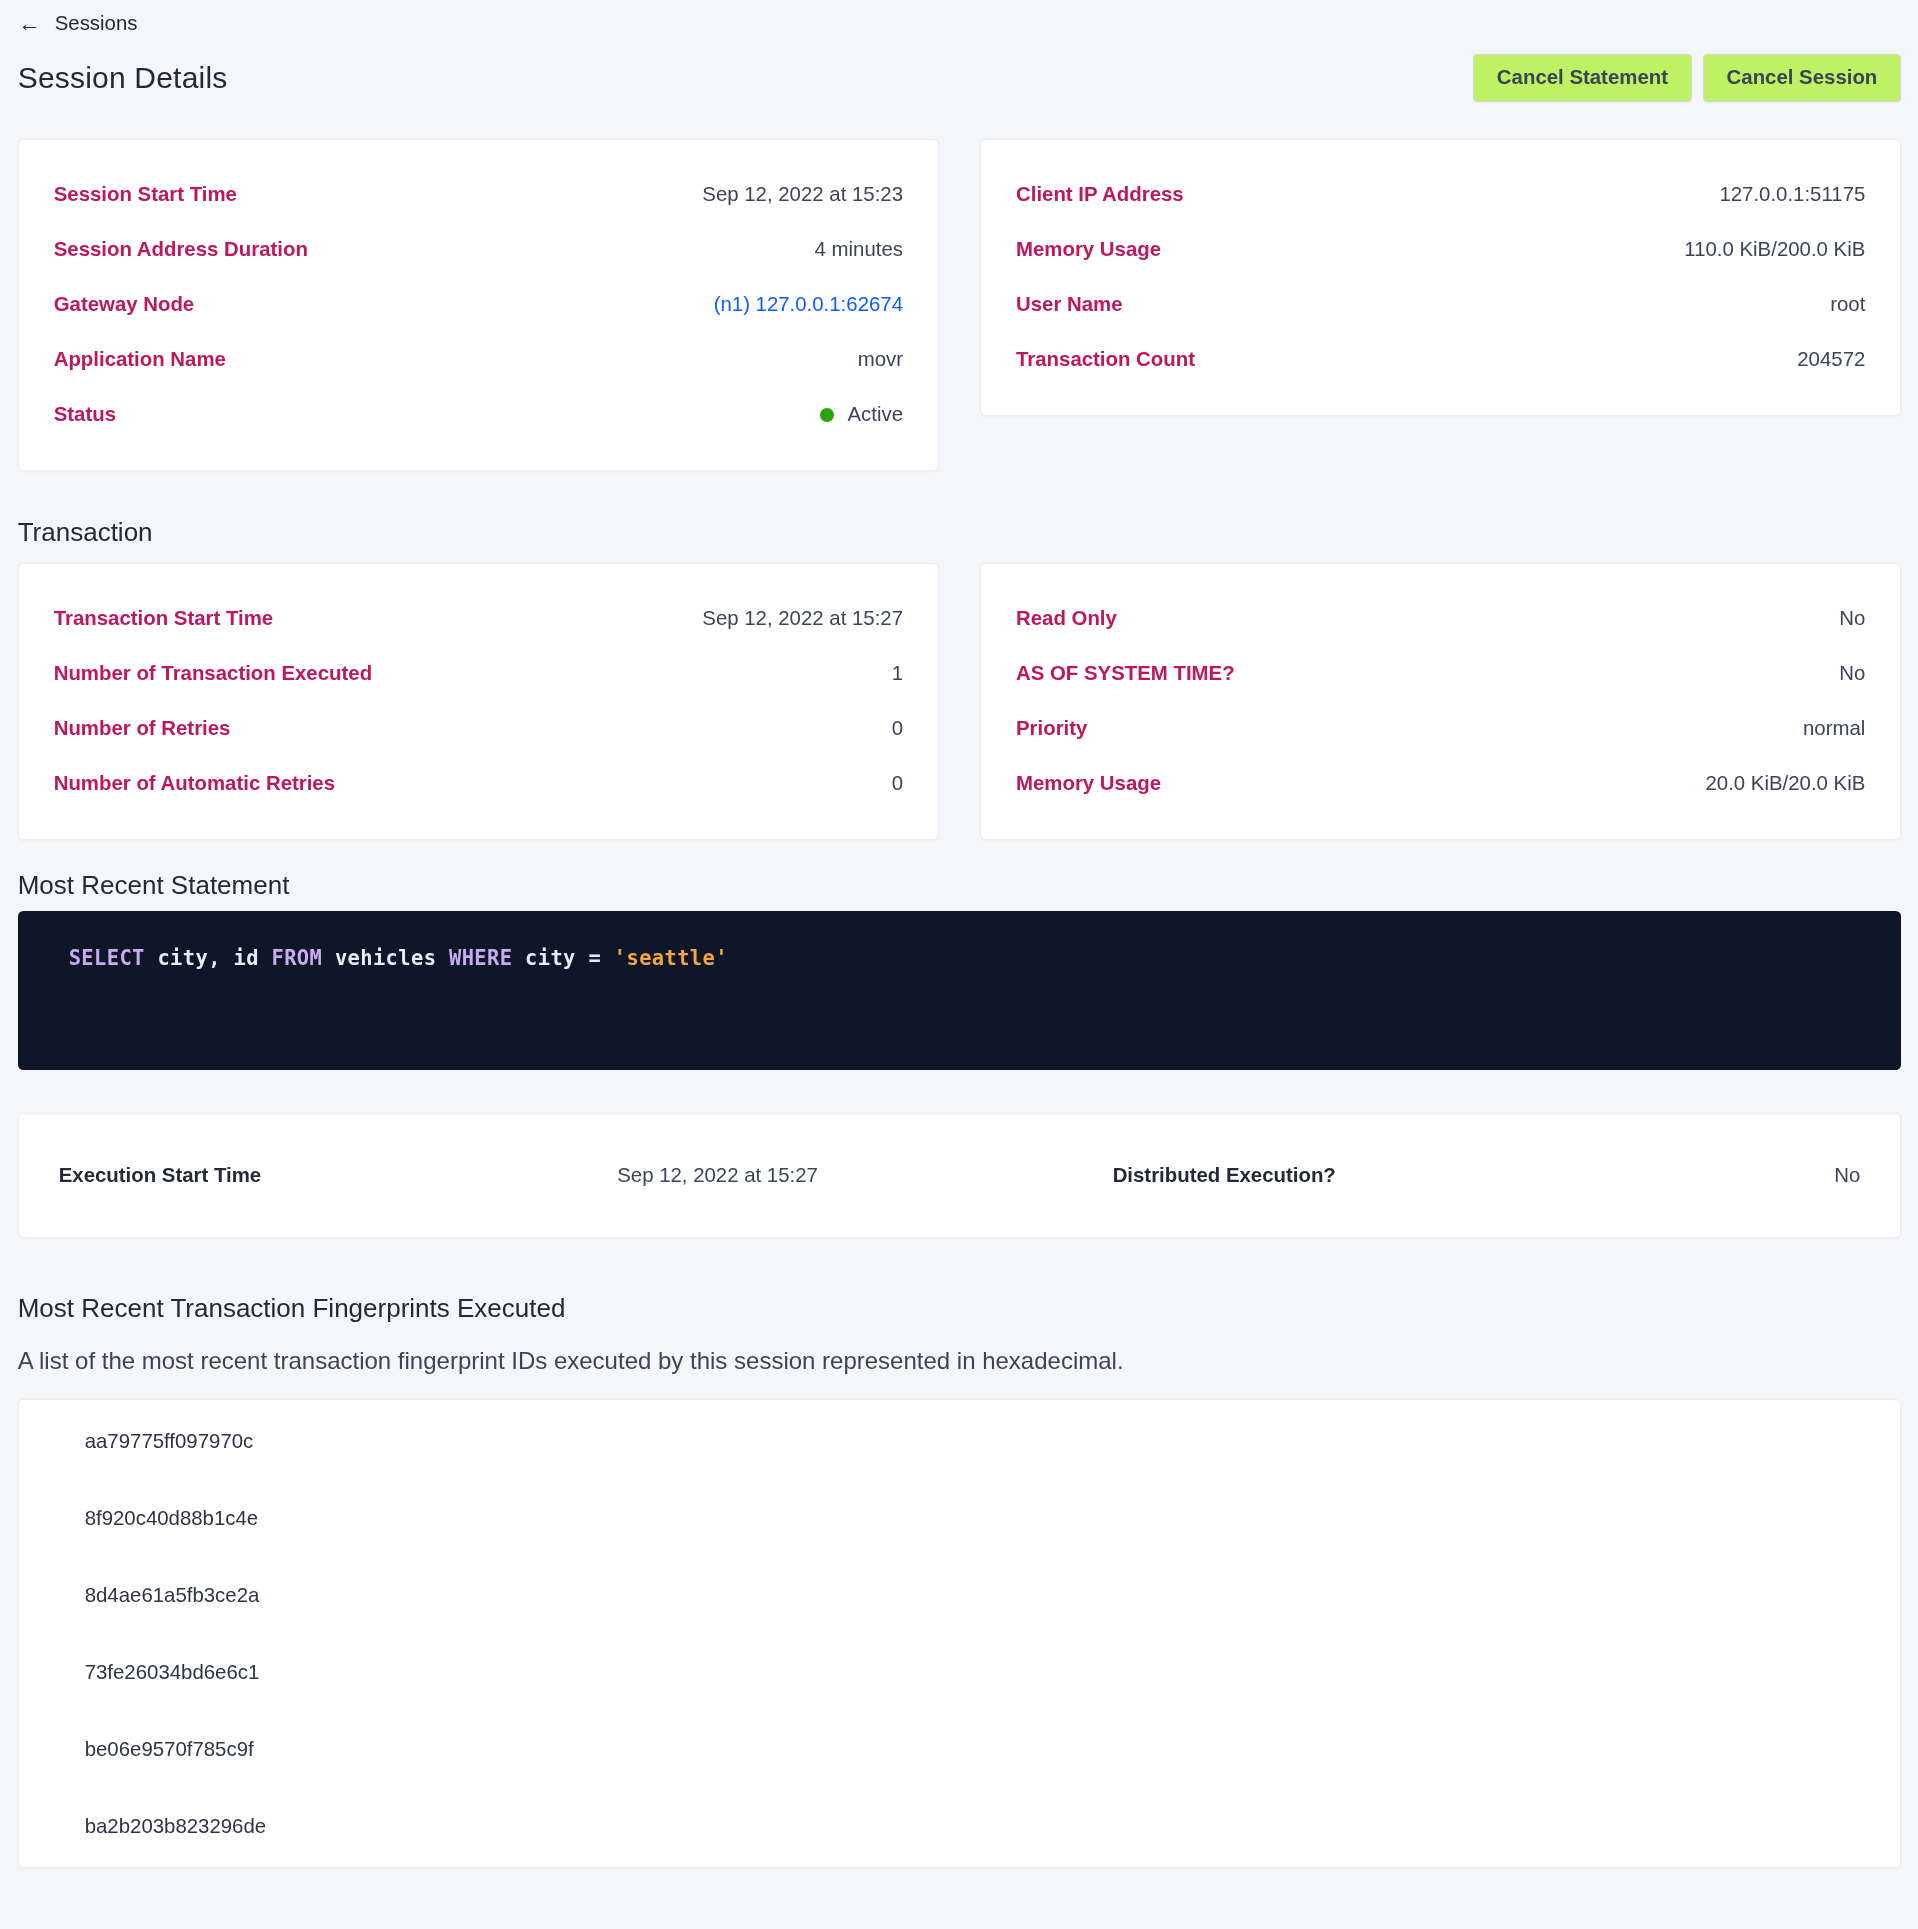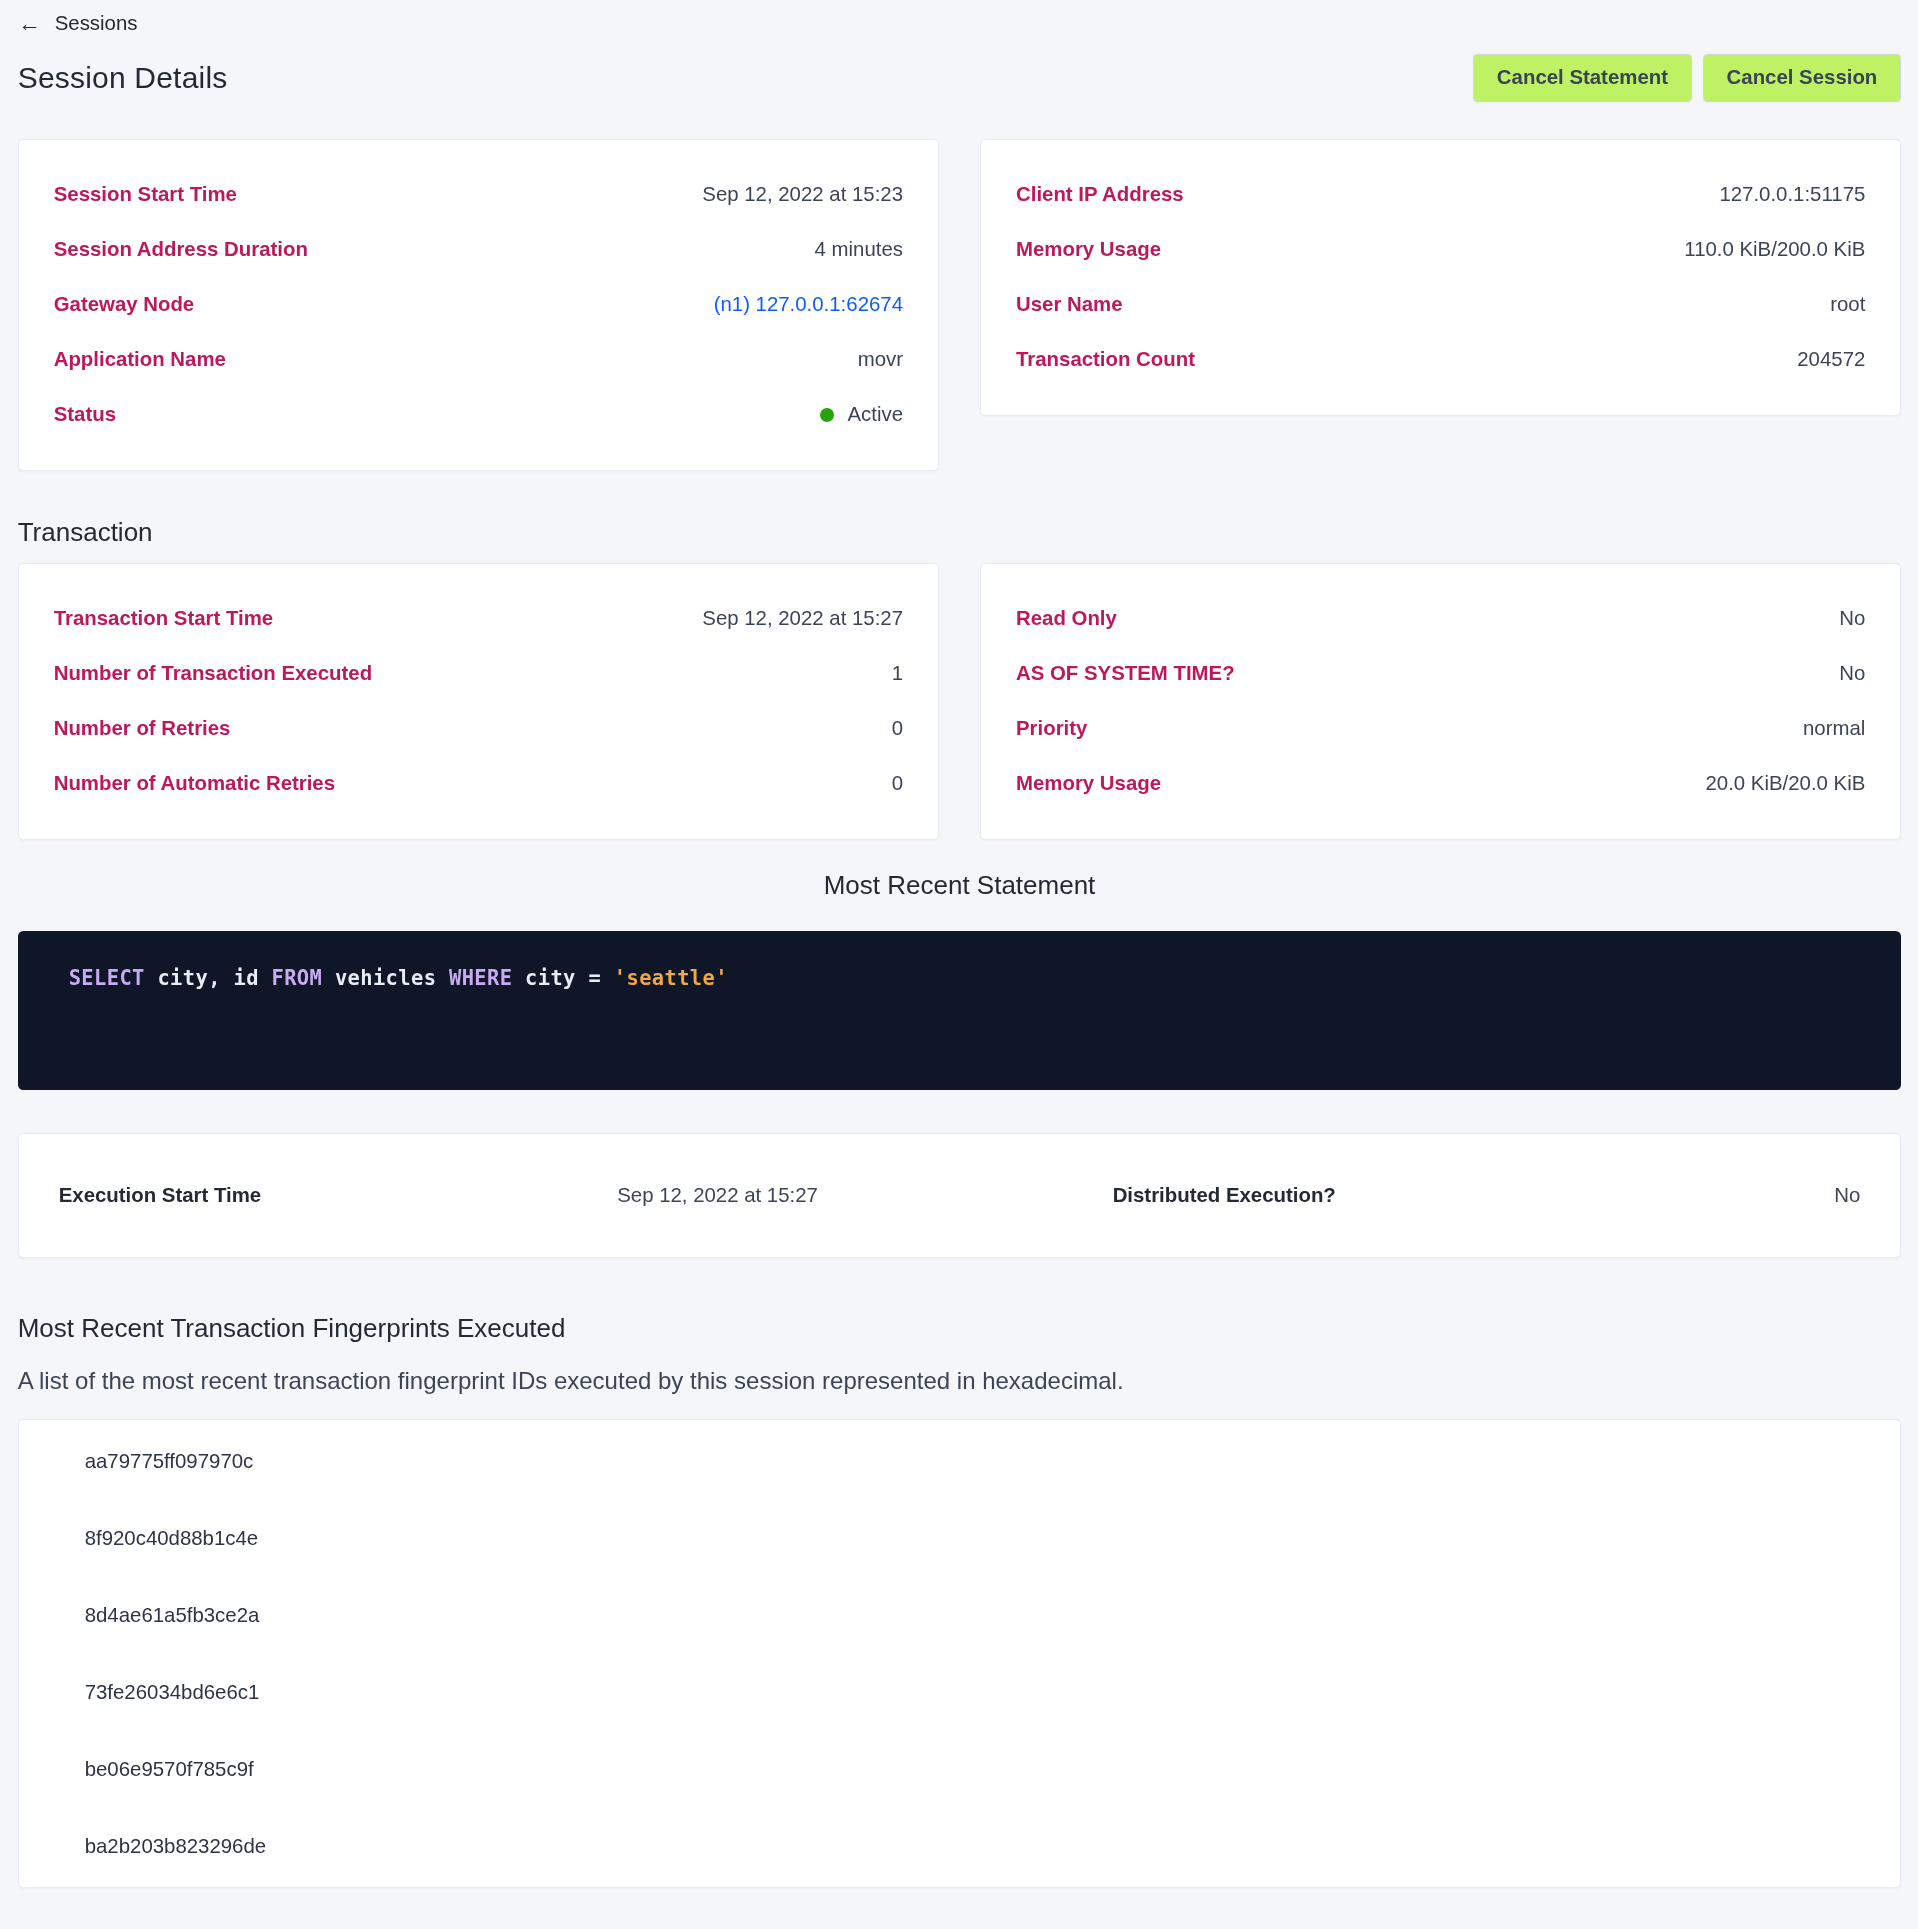--- a/index.html
+++ b/index.html
@@ -56,26 +56,26 @@
   .status-dot {
     width:14px; height:14px; border-radius:50%; background:#2aa20c;
     display:inline-block;
   }
 
   
   .section-heading {
     font-size:26px; font-weight:400; color:#242a35;
   }
   .h-transaction { margin-top:46px; }
-  .h-statement  { margin-top:30px;text-align:center; }
+  .h-statement  { margin-top:30px; }
   .row2 { margin-top:15px; }
 
   
   .code-block {
-    margin-top:30px; height:159px;
+    margin-top:10px; height:159px;
     background:#0e1628; border-radius:5.3px;
     padding:35px 8px 0 51px;
   }
   .code-line {
     font-family:"DejaVu Sans Mono", monospace;
     font-size:20.4px; font-weight:700; letter-spacing:0.4px;
     color:#e8edf4; white-space:pre;
   }
   .tok-kw  { color:#c8abf2; }
   .tok-str { color:#f2a742; }

